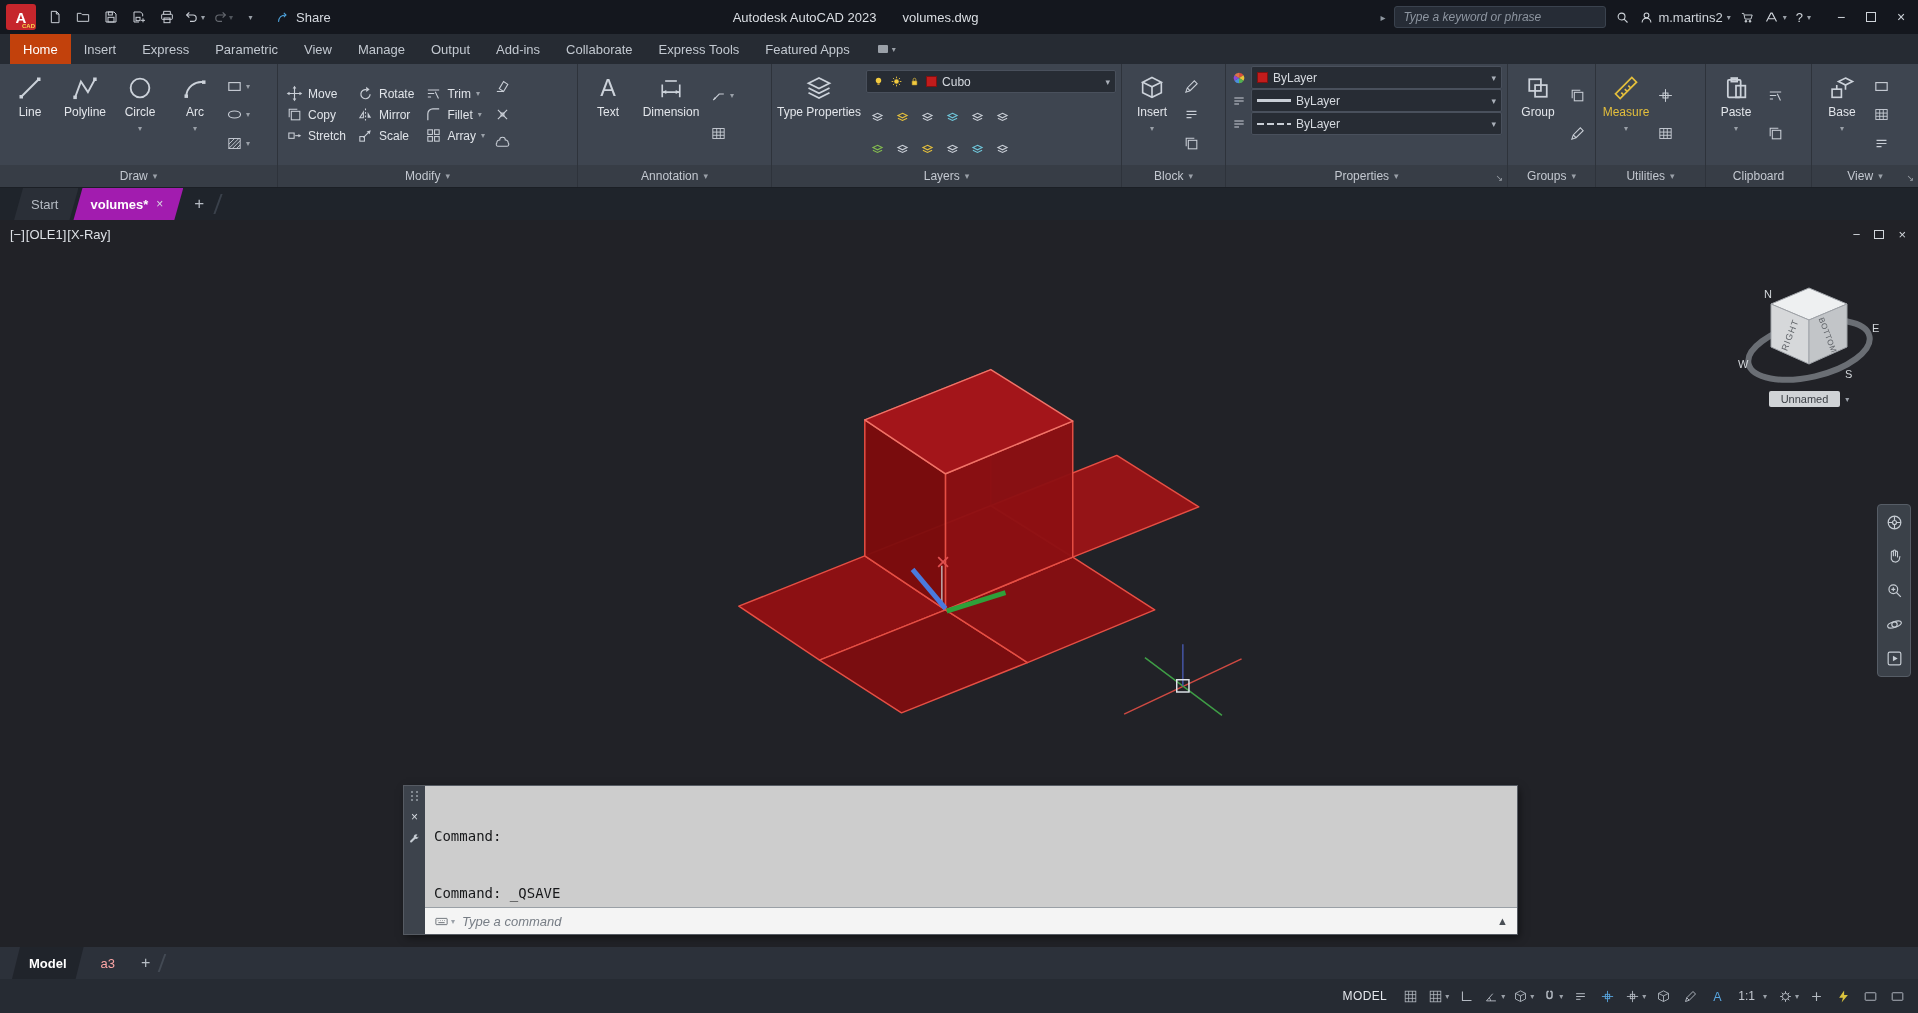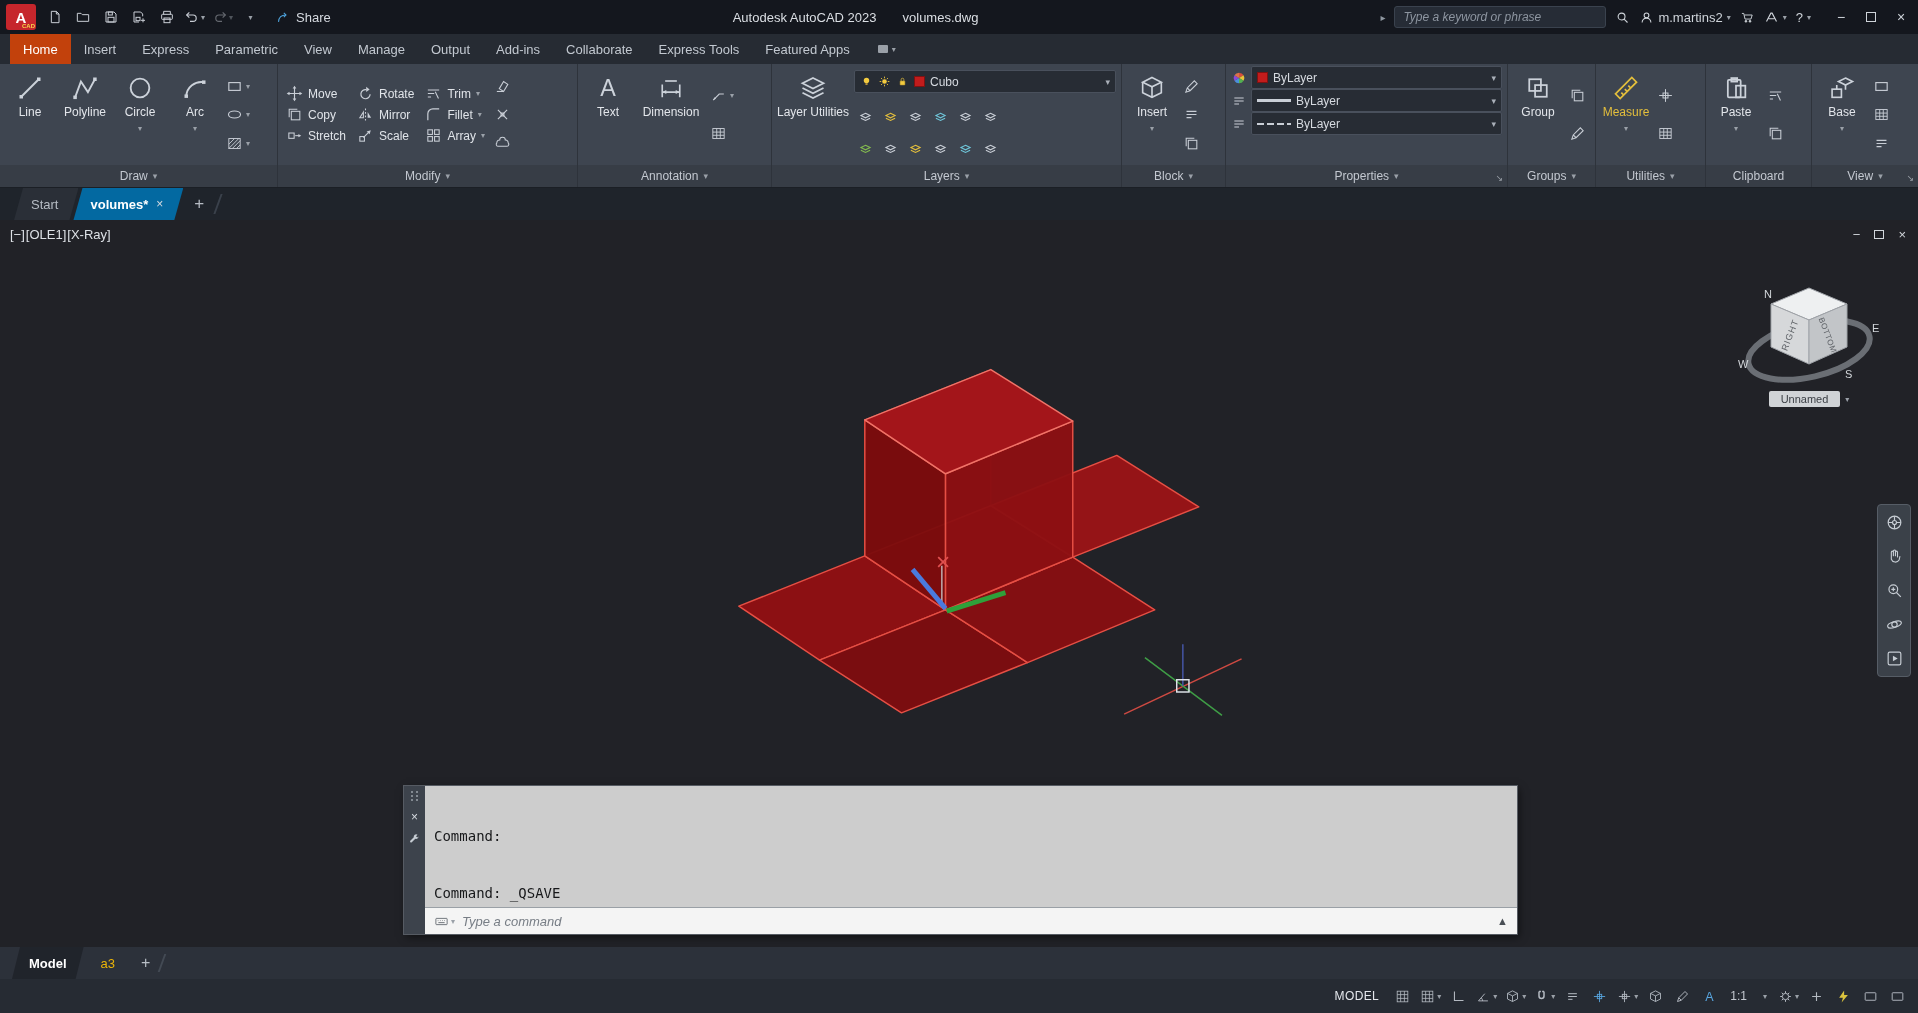--- a/index.html
+++ b/index.html
@@ -66,21 +66,21 @@
 .props-right{display:flex;flex-direction:column;justify-content:flex-start;flex:1;padding:0 2px}
 .prow{display:flex;align-items:center;gap:4px}
 .prow>svg{width:16px;height:16px;color:#c9ced6;flex:none}
 .prow .combo{flex:1}
 .lw-solid{width:34px;height:3px;background:#c9ced6;flex:none}
 .lw-dash{width:34px;height:2px;background:repeating-linear-gradient(90deg,#c9ced6 0 7px,transparent 7px 10px);flex:none}
 
 
 .file-tabs{height:32px;background:#1f242b;display:flex;align-items:stretch;padding-left:14px}
 .ftab{display:flex;align-items:center;gap:8px;padding:0 20px 0 17px;font-size:13px;color:#b6bcc4;background:#2a2f37;clip-path:polygon(9px 0,100% 0,calc(100% - 9px) 100%,0 100%);margin-right:-5px}
-.ftab.active{background:#0369a1;color:#fff;font-weight:bold;z-index:2;position:relative}
+.ftab.active{background:#a21caf;color:#fff;font-weight:bold;z-index:2;position:relative}
 .ftab .x{font-size:12px;color:#d6dae0;font-weight:normal}
 .ft-plus{margin-left:16px;color:#b6bcc4;font-size:17px;background:none;border:none;align-self:center}
 .ft-slash{width:2px;height:20px;background:#3a414b;transform:skewX(-20deg);margin-left:13px;align-self:center}
 
 
 .viewport{position:relative;flex:1;background:#212227;overflow:hidden}
 .canvas-svg{position:absolute;inset:0;width:100%;height:100%}
 .vp-label{position:absolute;top:7px;left:10px;font-size:13px;color:#dde1e6;display:flex;gap:1px;z-index:5}
 .vp-ctl{position:absolute;top:7px;right:12px;display:flex;gap:14px;align-items:center;color:#d2d7dc;z-index:5;font-size:13px}
 .vp-ctl span{display:flex;align-items:center;justify-content:center}
@@ -103,33 +103,33 @@
 .cmd-lines{flex:1;padding:3px 9px;font-family:"DejaVu Sans Mono",monospace;font-size:14px;line-height:19px;color:#17181a;white-space:pre;overflow:hidden}
 .cmd-input-row{height:27px;background:#f4f4f4;border-top:1px solid #9aa0a6;display:flex;align-items:center;padding:0 9px;gap:7px}
 .cmd-kbd{display:flex;align-items:center;gap:2px;color:#555b63}
 .cmd-kbd svg{width:15px;height:15px}
 .cmd-input{flex:1;border:none;background:transparent;font-size:13px;color:#40454c;outline:none;font-family:"Liberation Sans",sans-serif}
 .cmd-input::placeholder{color:#777d85;font-style:italic}
 .cmd-up{color:#4a4f55;font-size:11px;background:none;border:none}
 
 
 .layout-row{height:32px;background:#2c313a;display:flex;align-items:stretch;padding-left:12px}
-.ltab{display:flex;align-items:center;padding:0 17px;font-size:13px;color:#eab308;clip-path:polygon(8px 0,100% 0,calc(100% - 8px) 100%,0 100%)}
+.ltab{display:flex;align-items:center;padding:0 17px;font-size:13px;color:#fca5a5;clip-path:polygon(8px 0,100% 0,calc(100% - 8px) 100%,0 100%)}
 .ltab.active{background:#20242b;color:#fff;font-weight:bold}
 .lt-plus{color:#b9bfc7;font-size:16px;background:none;border:none;margin-left:9px}
 .lt-slash{width:2px;height:18px;background:#434a54;transform:skewX(-20deg);margin-left:11px;align-self:center}
 
 
 .statusbar{height:34px;background:#262b33;display:flex;align-items:center;justify-content:flex-end;padding-right:8px;gap:2px}
 .sb-model{color:#e4e7ec;font-size:12px;letter-spacing:.4px;margin-right:9px;background:none;border:none}
 .sbi{height:24px;min-width:25px;display:flex;align-items:center;justify-content:center;gap:2px;background:none;border:none;color:#b4bac2;padding:0 3px}
 .sbi svg{width:15px;height:15px}
 .sbi.on{color:#58a6e0}
 .sbi.warn{color:#d9c23e}
-.sb-scale{font-size:12px;color:#c3c8d0;display:flex;gap:16px;align-items:center;padding:0 6px;background:none;border:none}
+.sb-scale{font-size:12px;color:#c3c8d0;display:flex;gap:8px;align-items:center;padding:0 6px;background:none;border:none}
 </style>
 </head>
 <body>
 
 <svg width="0" height="0" style="position:absolute">
 <defs>
 <symbol id="ic-doc" viewBox="0 0 24 24">
         <g stroke="currentColor" fill="none" stroke-width="1.5">
           <path d="M6.5,3.5 H14 L18,7.5 V20.5 H6.5 Z M14,3.5 V7.5 H18"></path>
         </g>
@@ -792,21 +792,21 @@
           <span class="c">▾</span>
         </div>
     </div>
 
     <div class="panel" style="width:350px">
       <div class="panel-body">
         <div class="bigbtn" style="min-width:70px">
             <svg>
               <use href="#ic-layers"></use>
             </svg>
-            <span>Layer Utilities</span>
+            <span>Type Properties</span>
           </div>
         <div class="layers-right">
           <div class="combo">
             <svg>
                 <use href="#ic-bulb"></use>
               </svg>
             <svg>
                 <use href="#ic-sun"></use>
               </svg>
             <svg>

